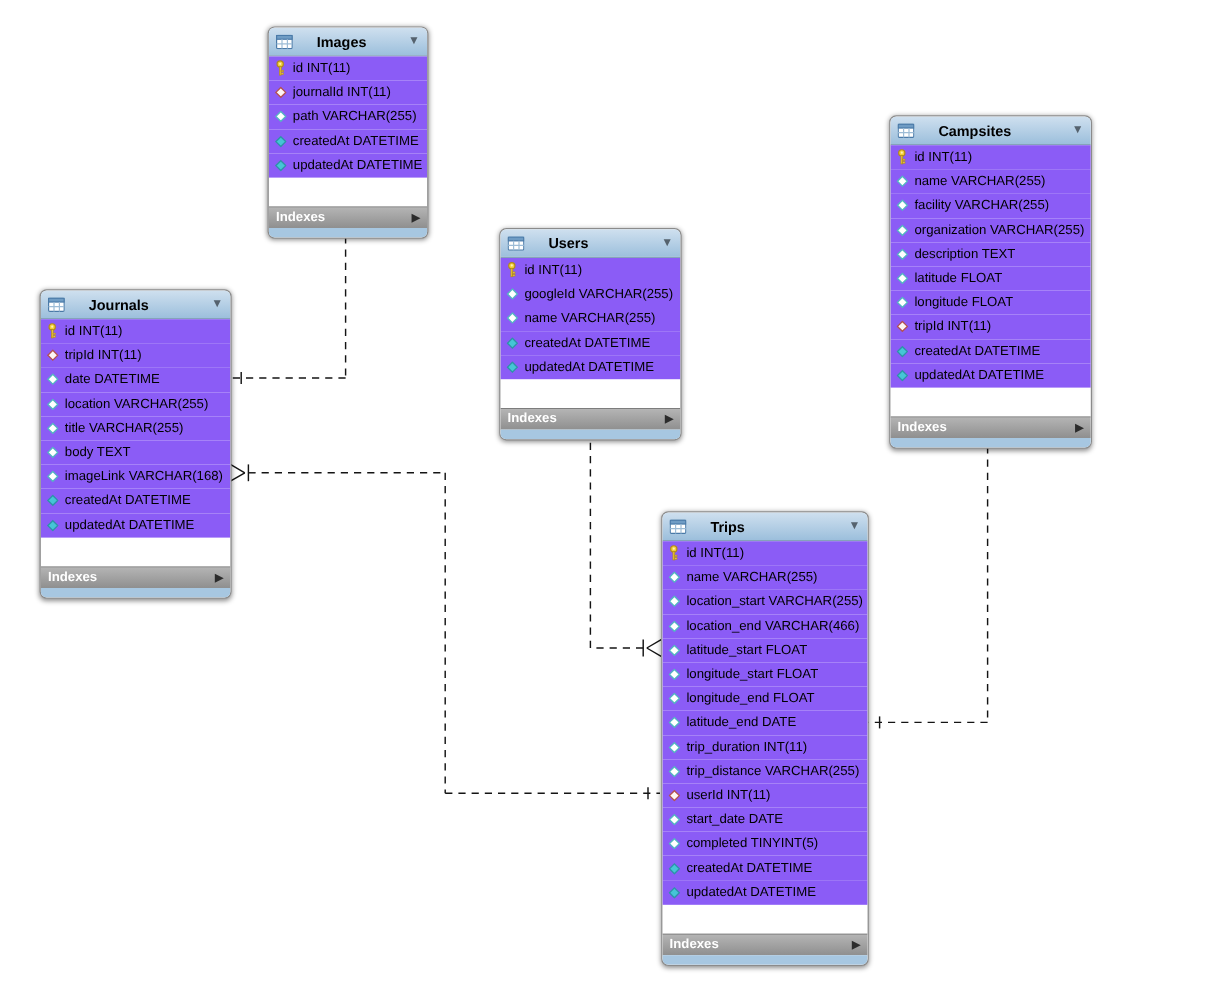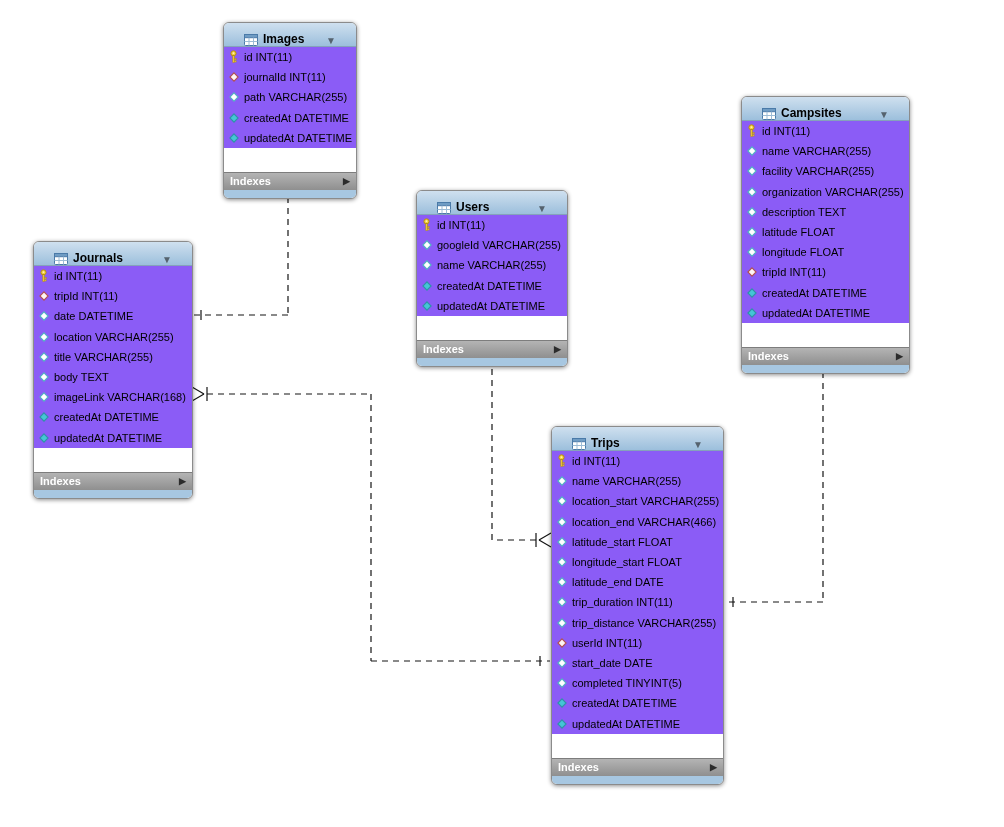--- a/index.html
+++ b/index.html
@@ -2,21 +2,21 @@
 <html><head>
 <meta charset="utf-8">
 <title>EER Diagram</title>
 <style>
   html,body{margin:0;padding:0;background:#ffffff;}
   #canvas{position:relative;width:1004px;height:827px;background:#ffffff;overflow:hidden;
           font-family:"Liberation Sans",sans-serif;}
   #connector-layer{position:absolute;left:0;top:0;width:1004px;height:827px;}
   .db-table{position:absolute;background:#ffffff;border:1px solid #8b8b8b;border-radius:6px;
             box-shadow:0 1px 4px rgba(0,0,0,.45);overflow:hidden;font-size:11px;color:#000;}
-  .thead{height:23px;display:flex;align-items:flex-end;gap:5px;padding:0 20px;
+  .thead{height:23px;display:flex;align-items:center;gap:20px;padding:0 6px;
          background:linear-gradient(#cfe0ef,#9cbfdc);border-bottom:1px solid #85a2bb;
          font-weight:bold;font-size:12px;}
   .thead .tbl-icon{display:flex;align-items:center;}
   .thead .collapse{margin-left:auto;color:#55626e;font-size:10px;line-height:1;}
   .trow{height:20.2px;display:flex;align-items:center;gap:4px;padding:0 4px 0 3px;background:#8b5cf6;
         white-space:nowrap;}
   .trow .cicon{display:flex;align-items:center;width:13px;justify-content:center;flex:0 0 13px;}
   .indexes{height:17px;display:flex;align-items:center;padding:0 6px;
            background:linear-gradient(#b4b4b4,#8f8f8f);border-top:1px solid #7d7d7d;
            color:#fff;font-weight:bold;font-size:11px;margin-top:24px;}
@@ -345,20 +345,28 @@
             </svg>
           </span>
           <span class="lbl">longitude_start FLOAT</span>
         </div>
         <div class="trow">
           <span class="cicon">
             <svg width="10" height="10" viewBox="0 0 10 10">
               <path d="M5 0.9 L9.1 5 L5 9.1 L0.9 5 Z" fill="#ffffff" stroke="#53b6c2" stroke-width="1.1"></path>
             </svg>
           </span>
+          <span class="lbl">longitude_end FLOAT</span>
+        </div>
+        <div class="trow">
+          <span class="cicon">
+            <svg width="10" height="10" viewBox="0 0 10 10">
+              <path d="M5 0.9 L9.1 5 L5 9.1 L0.9 5 Z" fill="#ffffff" stroke="#53b6c2" stroke-width="1.1"></path>
+            </svg>
+          </span>
           <span class="lbl">latitude_end DATE</span>
         </div>
         <div class="trow">
           <span class="cicon">
             <svg width="10" height="10" viewBox="0 0 10 10">
               <path d="M5 0.9 L9.1 5 L5 9.1 L0.9 5 Z" fill="#ffffff" stroke="#53b6c2" stroke-width="1.1"></path>
             </svg>
           </span>
           <span class="lbl">trip_duration INT(11)</span>
         </div>

